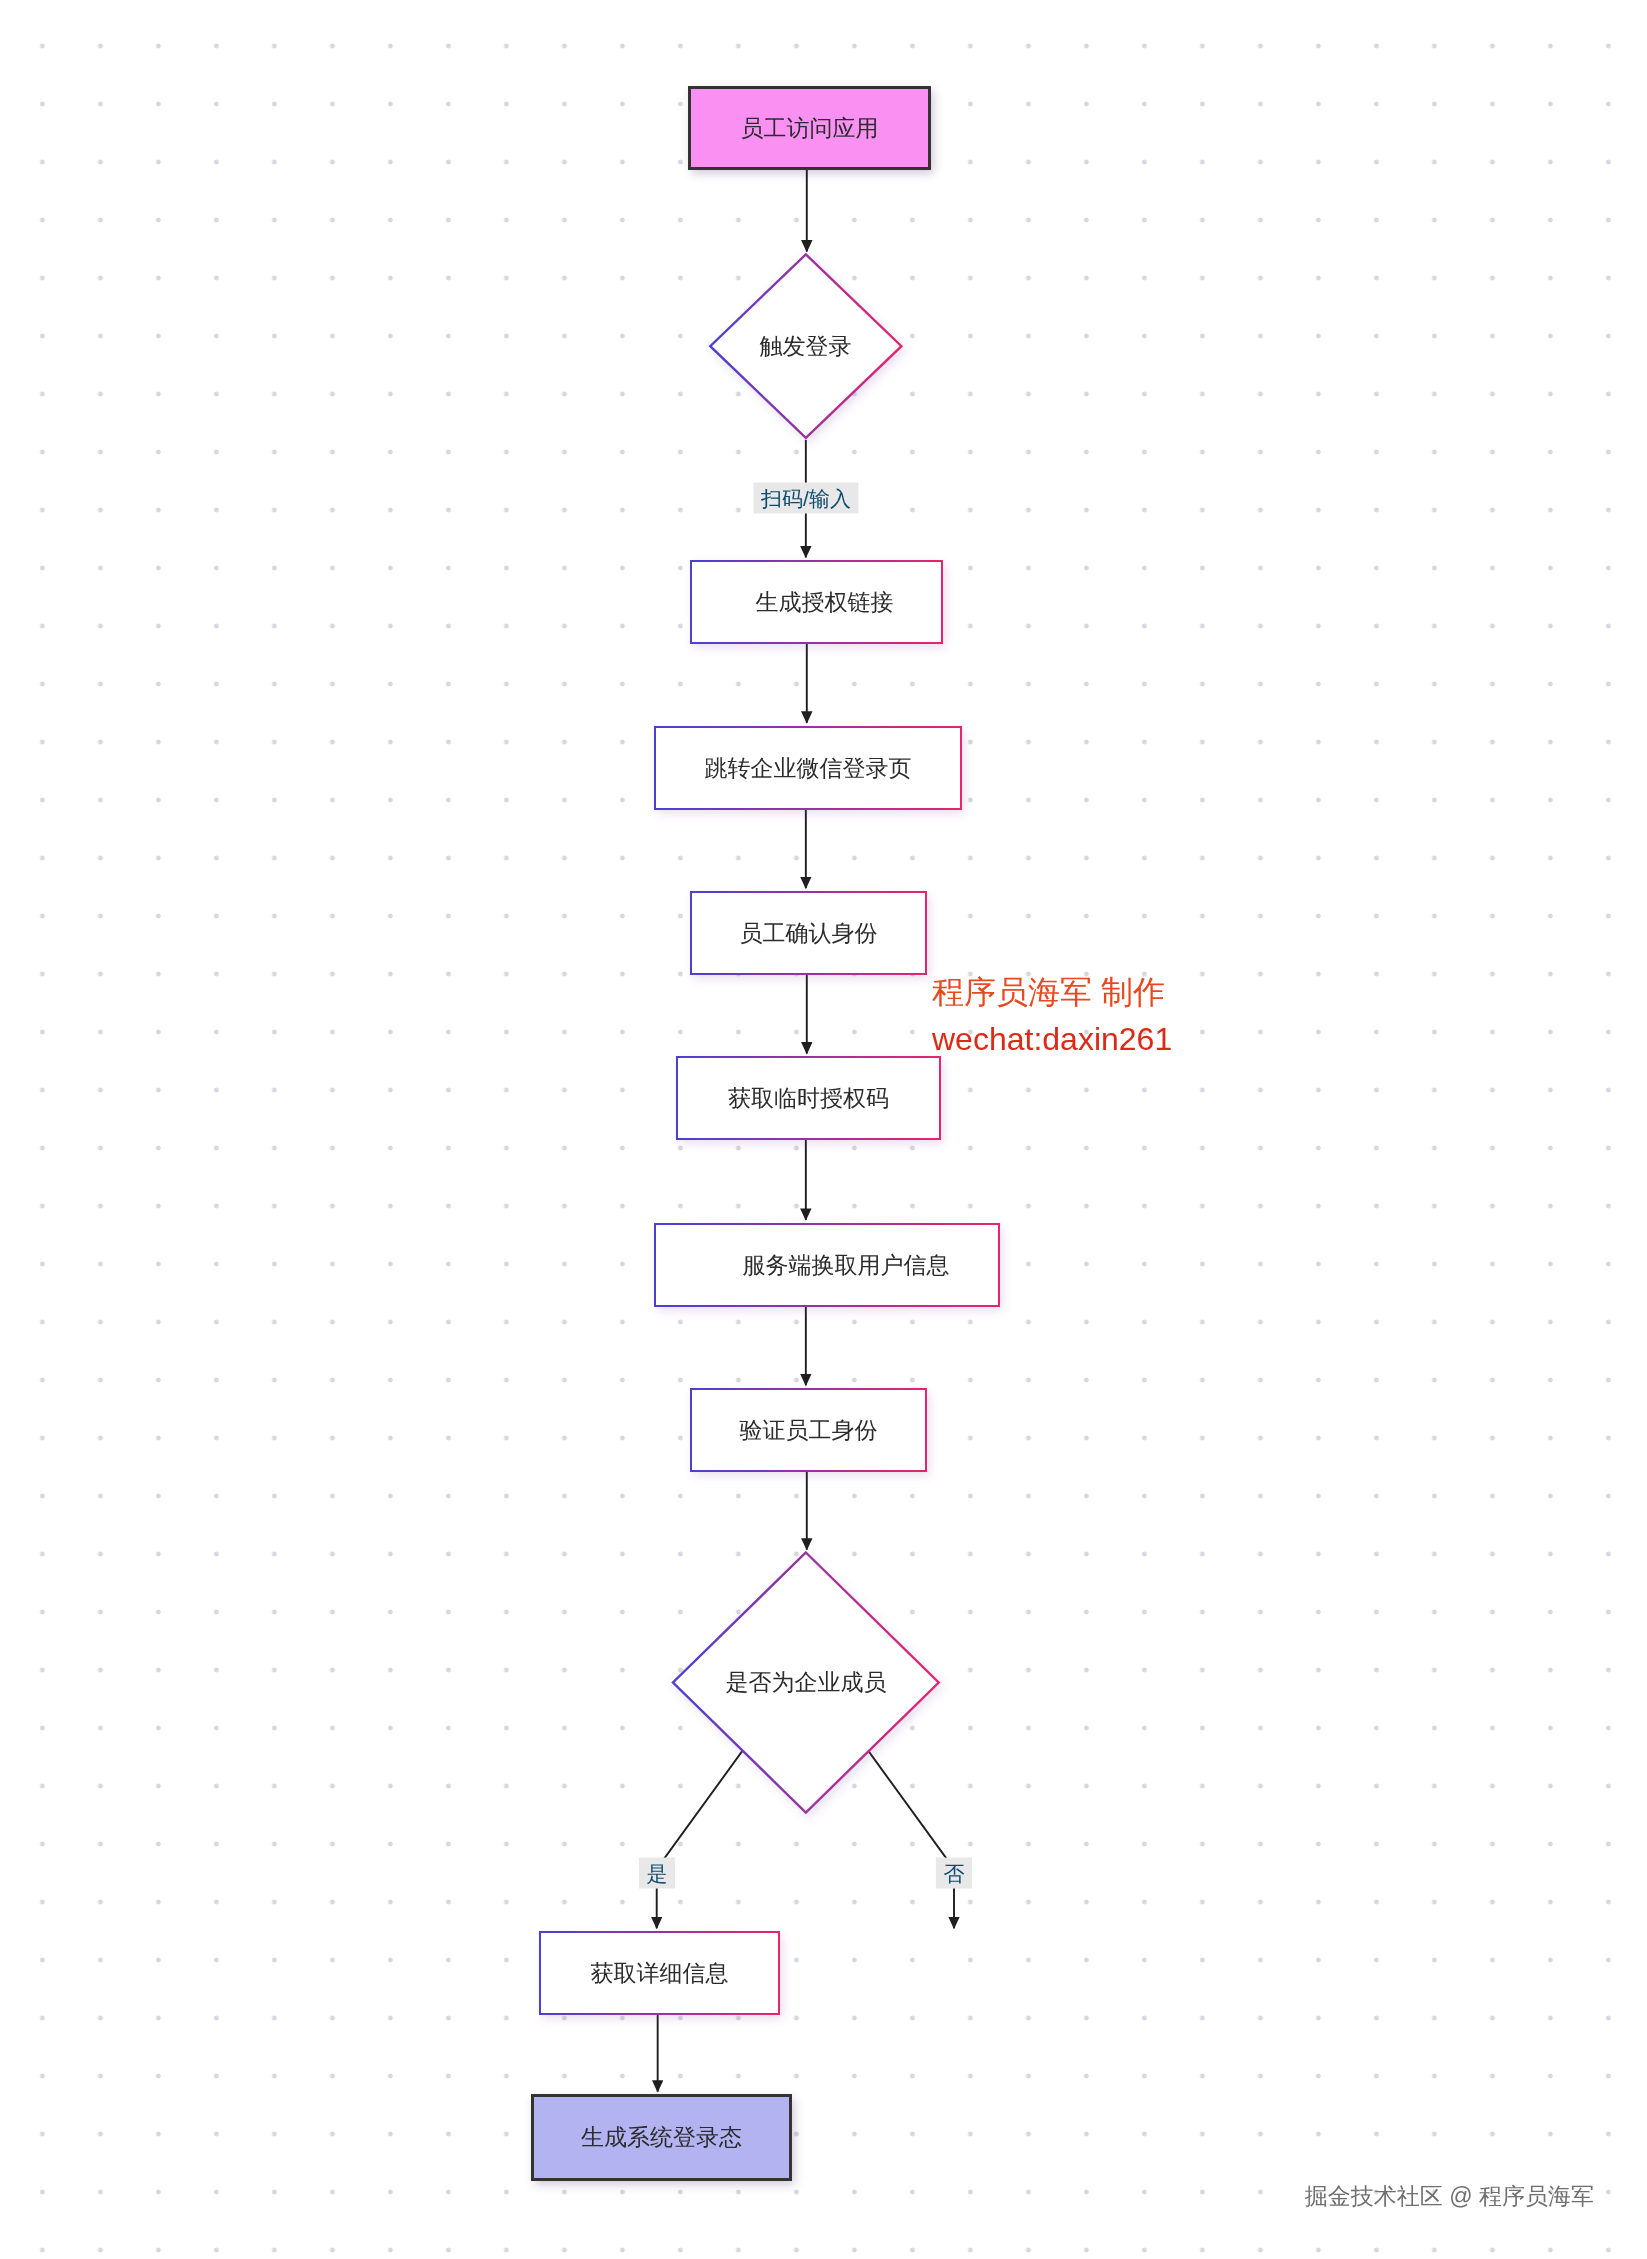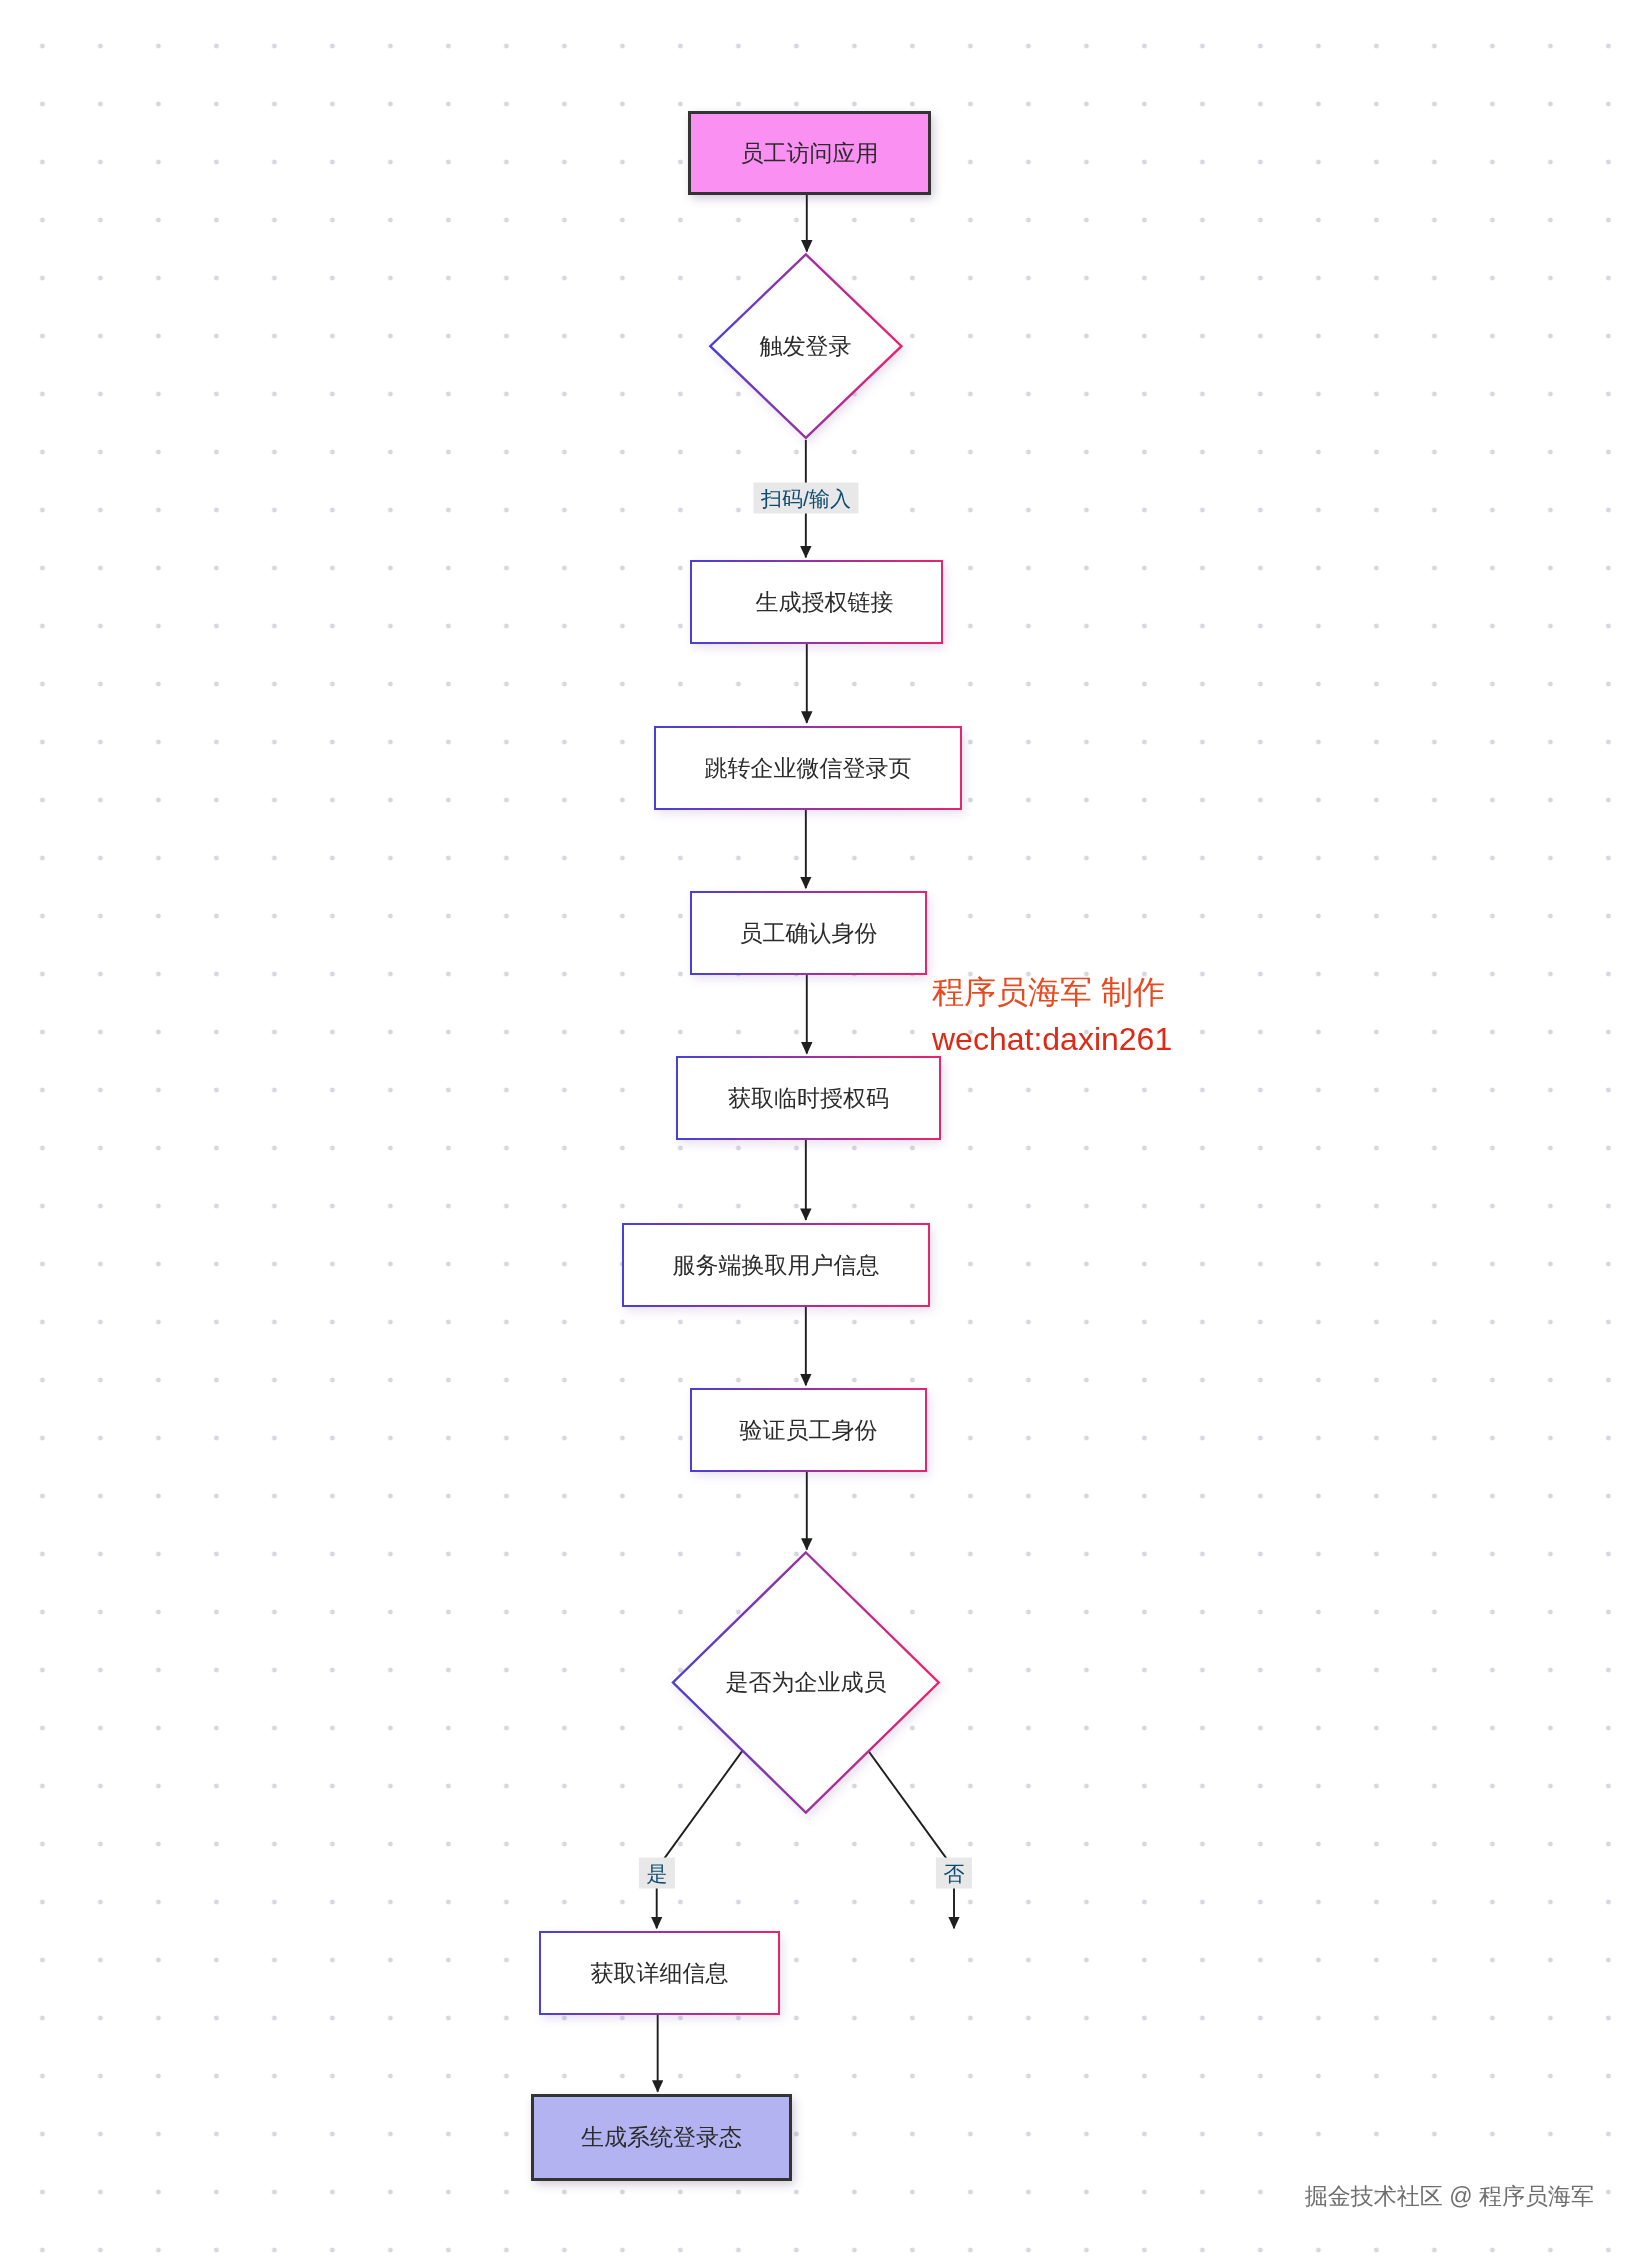--- a/index.html
+++ b/index.html
@@ -20,21 +20,20 @@
     background:#ffffff;
     border:2.9px solid;
     border-image:linear-gradient(90deg,var(--node-border-left,#4a40d4),var(--node-border-right,#e8246d)) 1;
     font-size:23px;color:#2b2b2b;text-align:center;white-space:nowrap;
     box-shadow:2.9px 3.8px 9.6px rgba(130,70,160,0.18);
   }
   .node.start{
     background:var(--start-fill,#f990f2);
     border:3.8px solid var(--start-stroke,#333333);border-image:none;
     box-shadow:2.9px 3.8px 9.6px rgba(60,40,90,0.25);
-    margin-top:25px;
   }
   .node.end{
     background:var(--end-fill,#b3b3f2);
     border:3.8px solid var(--end-stroke,#333333);border-image:none;
     box-shadow:2.9px 3.8px 9.6px rgba(60,40,90,0.25);
   }
   .diamond-label{
     position:absolute;display:flex;align-items:center;justify-content:center;
     font-size:23px;color:#2b2b2b;text-align:center;white-space:nowrap;
   }
@@ -49,21 +48,21 @@
   .footer-wm{
     position:absolute;right:54px;top:2181px;font-size:23px;
     color:var(--footer-gray,#6f6f6f);text-shadow:0 1px 0 rgba(255,255,255,0.85);margin-left:48px;
   }
   
   #n-start   {left:688px;top:86px;  width:237px;height:78px;}
   #n-genlink {left:690px;top:560px; width:233px;height:80px;padding-left:16px;}
   #n-redirect{left:654px;top:726px; width:304px;height:80px;}
   #n-confirm {left:690px;top:891px; width:233px;height:80px;}
   #n-getcode {left:676px;top:1056px;width:261px;height:80px;}
-  #n-exchange{left:622px;top:1223px;width:304px;height:80px;}
+  #n-exchange{left:654px;top:1223px;width:304px;height:80px;padding-left:38px;}
   #n-verify  {left:690px;top:1388px;width:233px;height:80px;}
   #n-detail  {left:539px;top:1931px;width:237px;height:80px;}
   #n-deny    {left:860px;top:1931px;width:188px;height:80px;}
   #n-session {left:531px;top:2094px;width:255px;height:81px;}
   #t-trigger {left:710px;top:254px; width:191px;height:184px;}
   #t-ismember{left:673px;top:1552px;width:266px;height:260px;}
   #l-scan{left:806px;top:498px;}
   #l-yes {left:657px;top:1873px;}
   #l-no  {left:954px;top:1873px;}
 </style>

